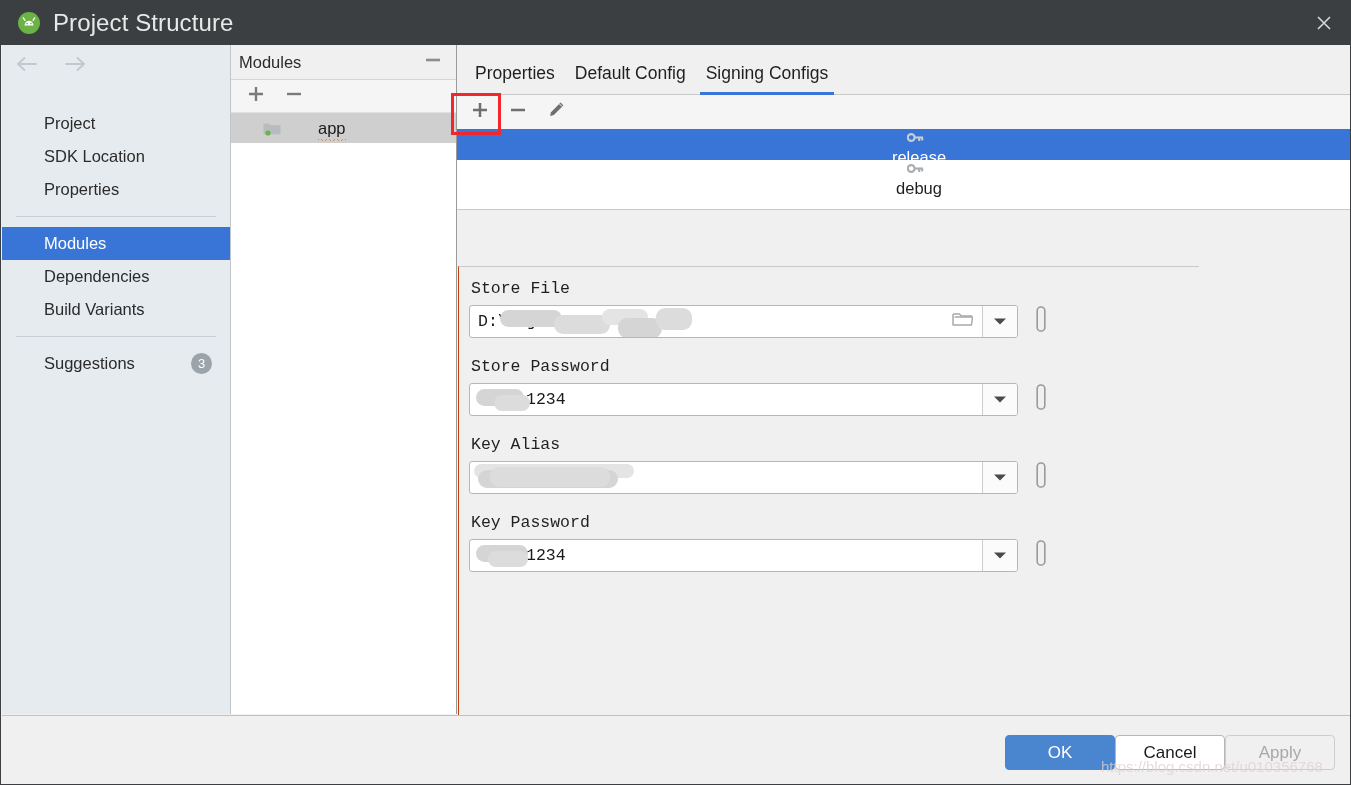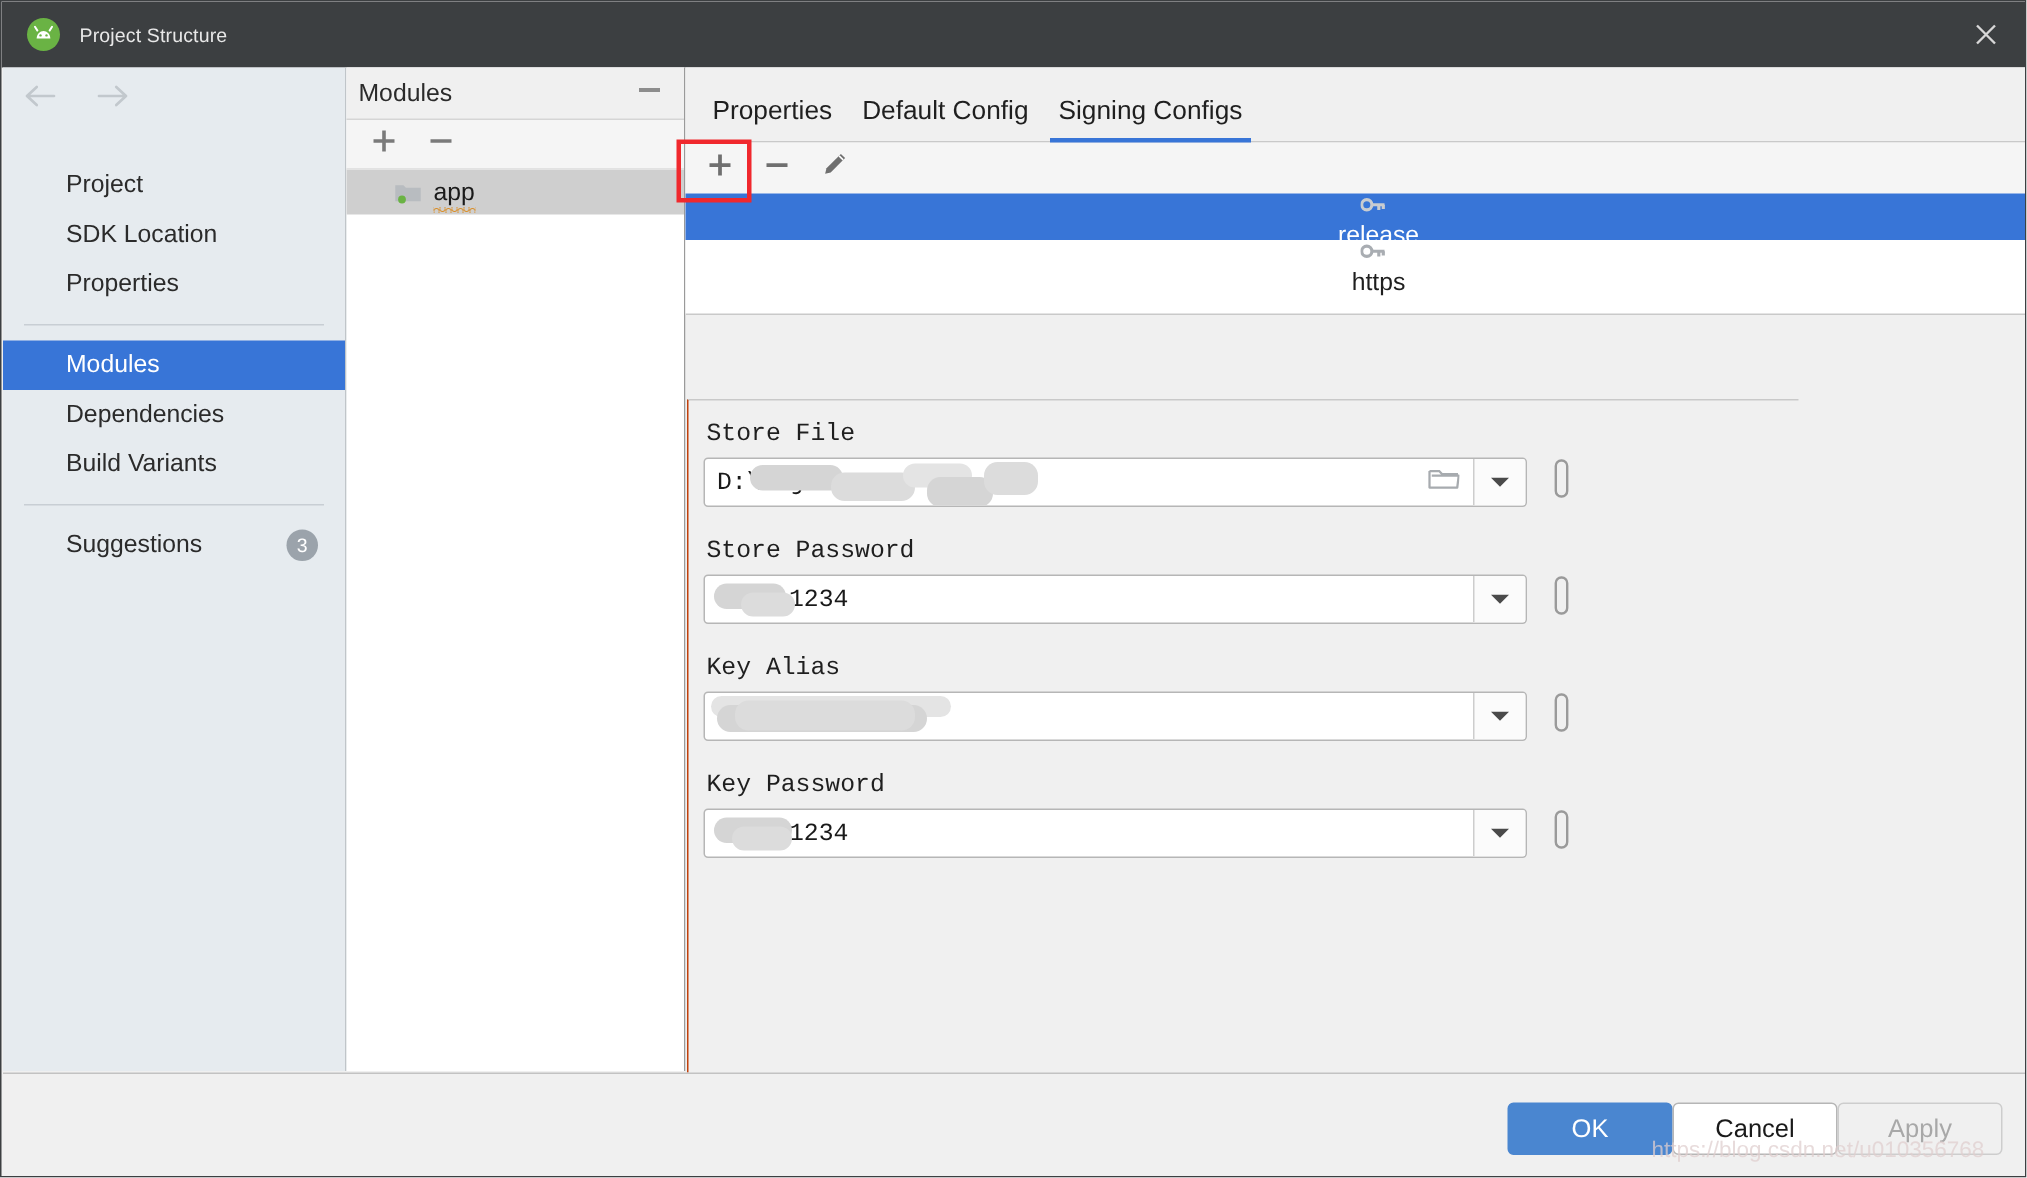--- a/index.html
+++ b/index.html
@@ -36,21 +36,21 @@
     align-items: center;
   }
   #app-logo {
     margin-left: 16px;
     width: 24px; height: 24px;
     flex: 0 0 auto;
   }
   #title-text {
     margin-left: 12px;
     color: #e8e8e8;
-    font-size: 13px;
+    font-size: 24px;
     letter-spacing: 0.1px;
     white-space: nowrap;
   }
   #close-btn {
     position: absolute;
     right: 0; top: 0;
     width: 56px; height: 44px;
     display: flex; align-items: center; justify-content: center;
     cursor: pointer;
   }
@@ -162,20 +162,21 @@
   }
   #module-list { background: #ffffff; }
   #module-item-app {
     height: 30px;
     background: #cfcfcf;
     display: flex;
     align-items: center;
     padding-left: 32px;
     cursor: default;
     position: relative;
+    gap: 29px;
   }
   #module-item-app .mlabel {
     font-size: 16.5px;
     color: #1a1a1a;
     margin-left: 8px;
     position: relative;
   }
   #module-item-app .mlabel::after {
     content: "";
     position: absolute;
@@ -569,21 +570,21 @@
       </div>
       <div class="sc-row">
         <span class="key-ico">
           <svg width="17" height="13" viewBox="0 0 17 13">
             <circle cx="4.2" cy="6.5" r="3.4" fill="none" stroke="#a9adb2" stroke-width="2.1"></circle>
             <path d="M7.4 6.5 H16" stroke="#a9adb2" stroke-width="2.1"></path>
             <path d="M12.2 6.5 V10" stroke="#a9adb2" stroke-width="2.1"></path>
             <path d="M15.2 6.5 V9.4" stroke="#a9adb2" stroke-width="2.1"></path>
           </svg>
         </span>
-        <span>https</span>
+        <span>debug</span>
       </div>
     </div>
 
     <div id="form-wrap">
 
       <div class="field-label">Store File</div>
       <div class="field-row">
         <div class="combo">
           <div class="value">
             <span>D:\                     .jks</span>

